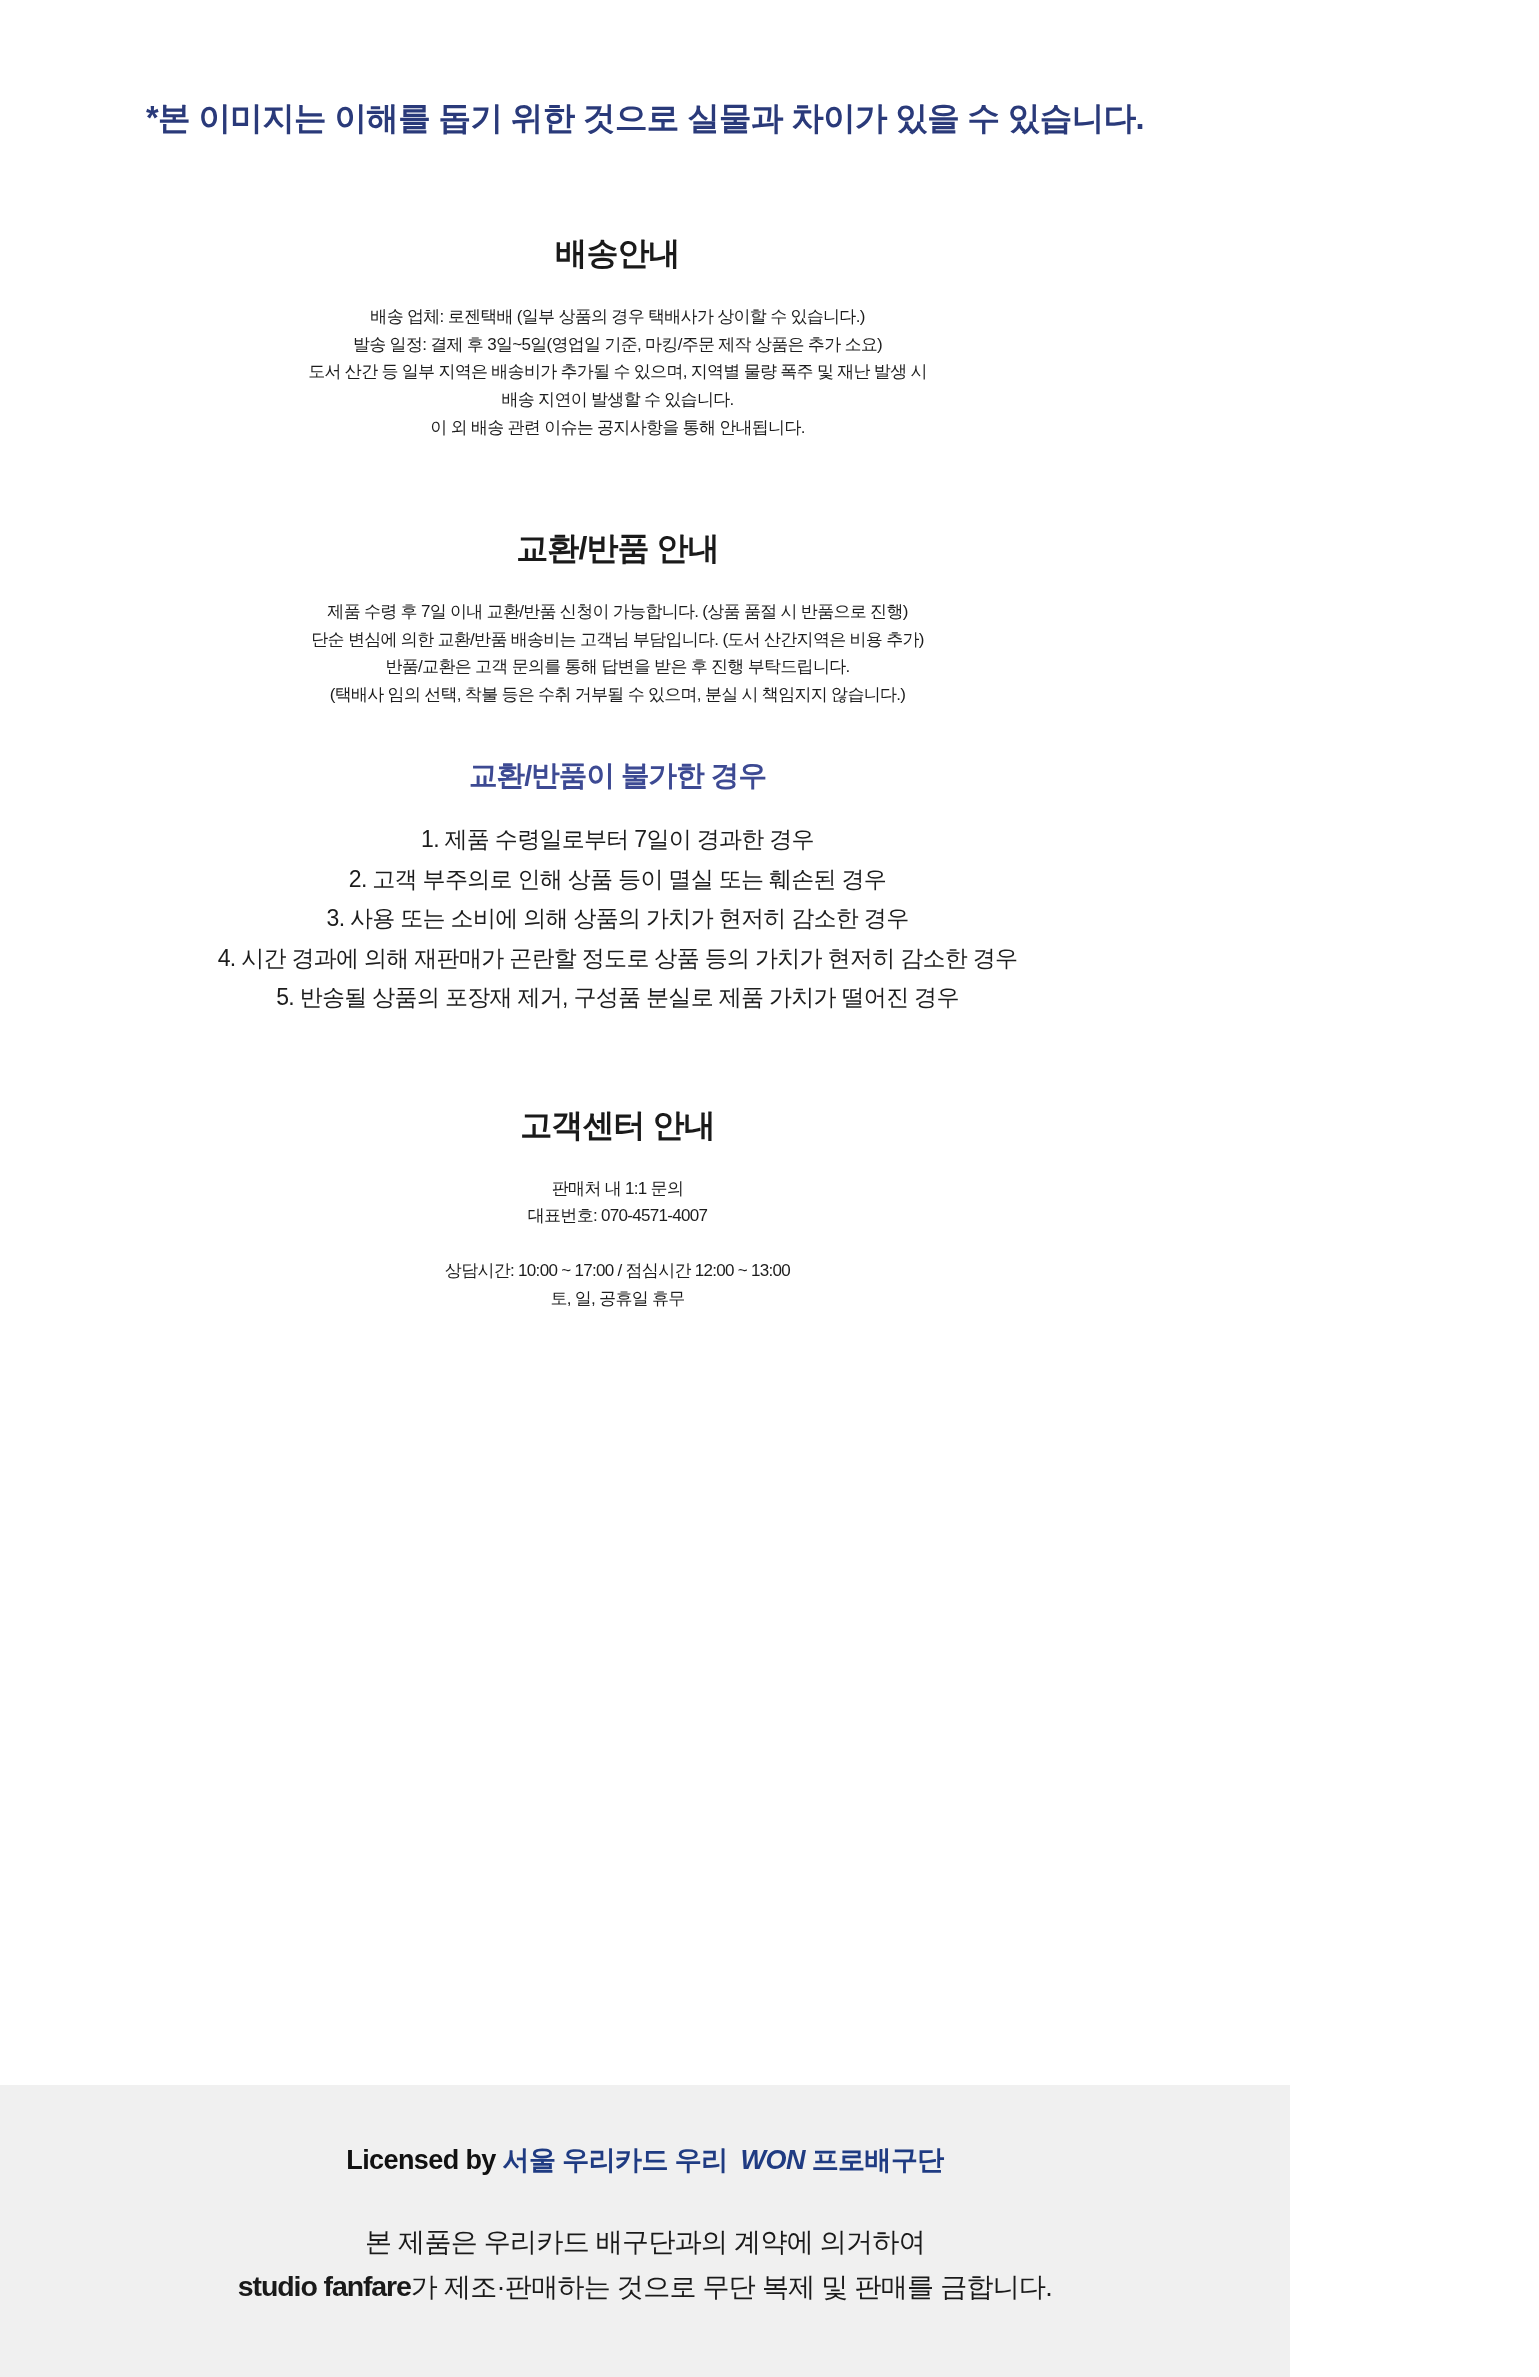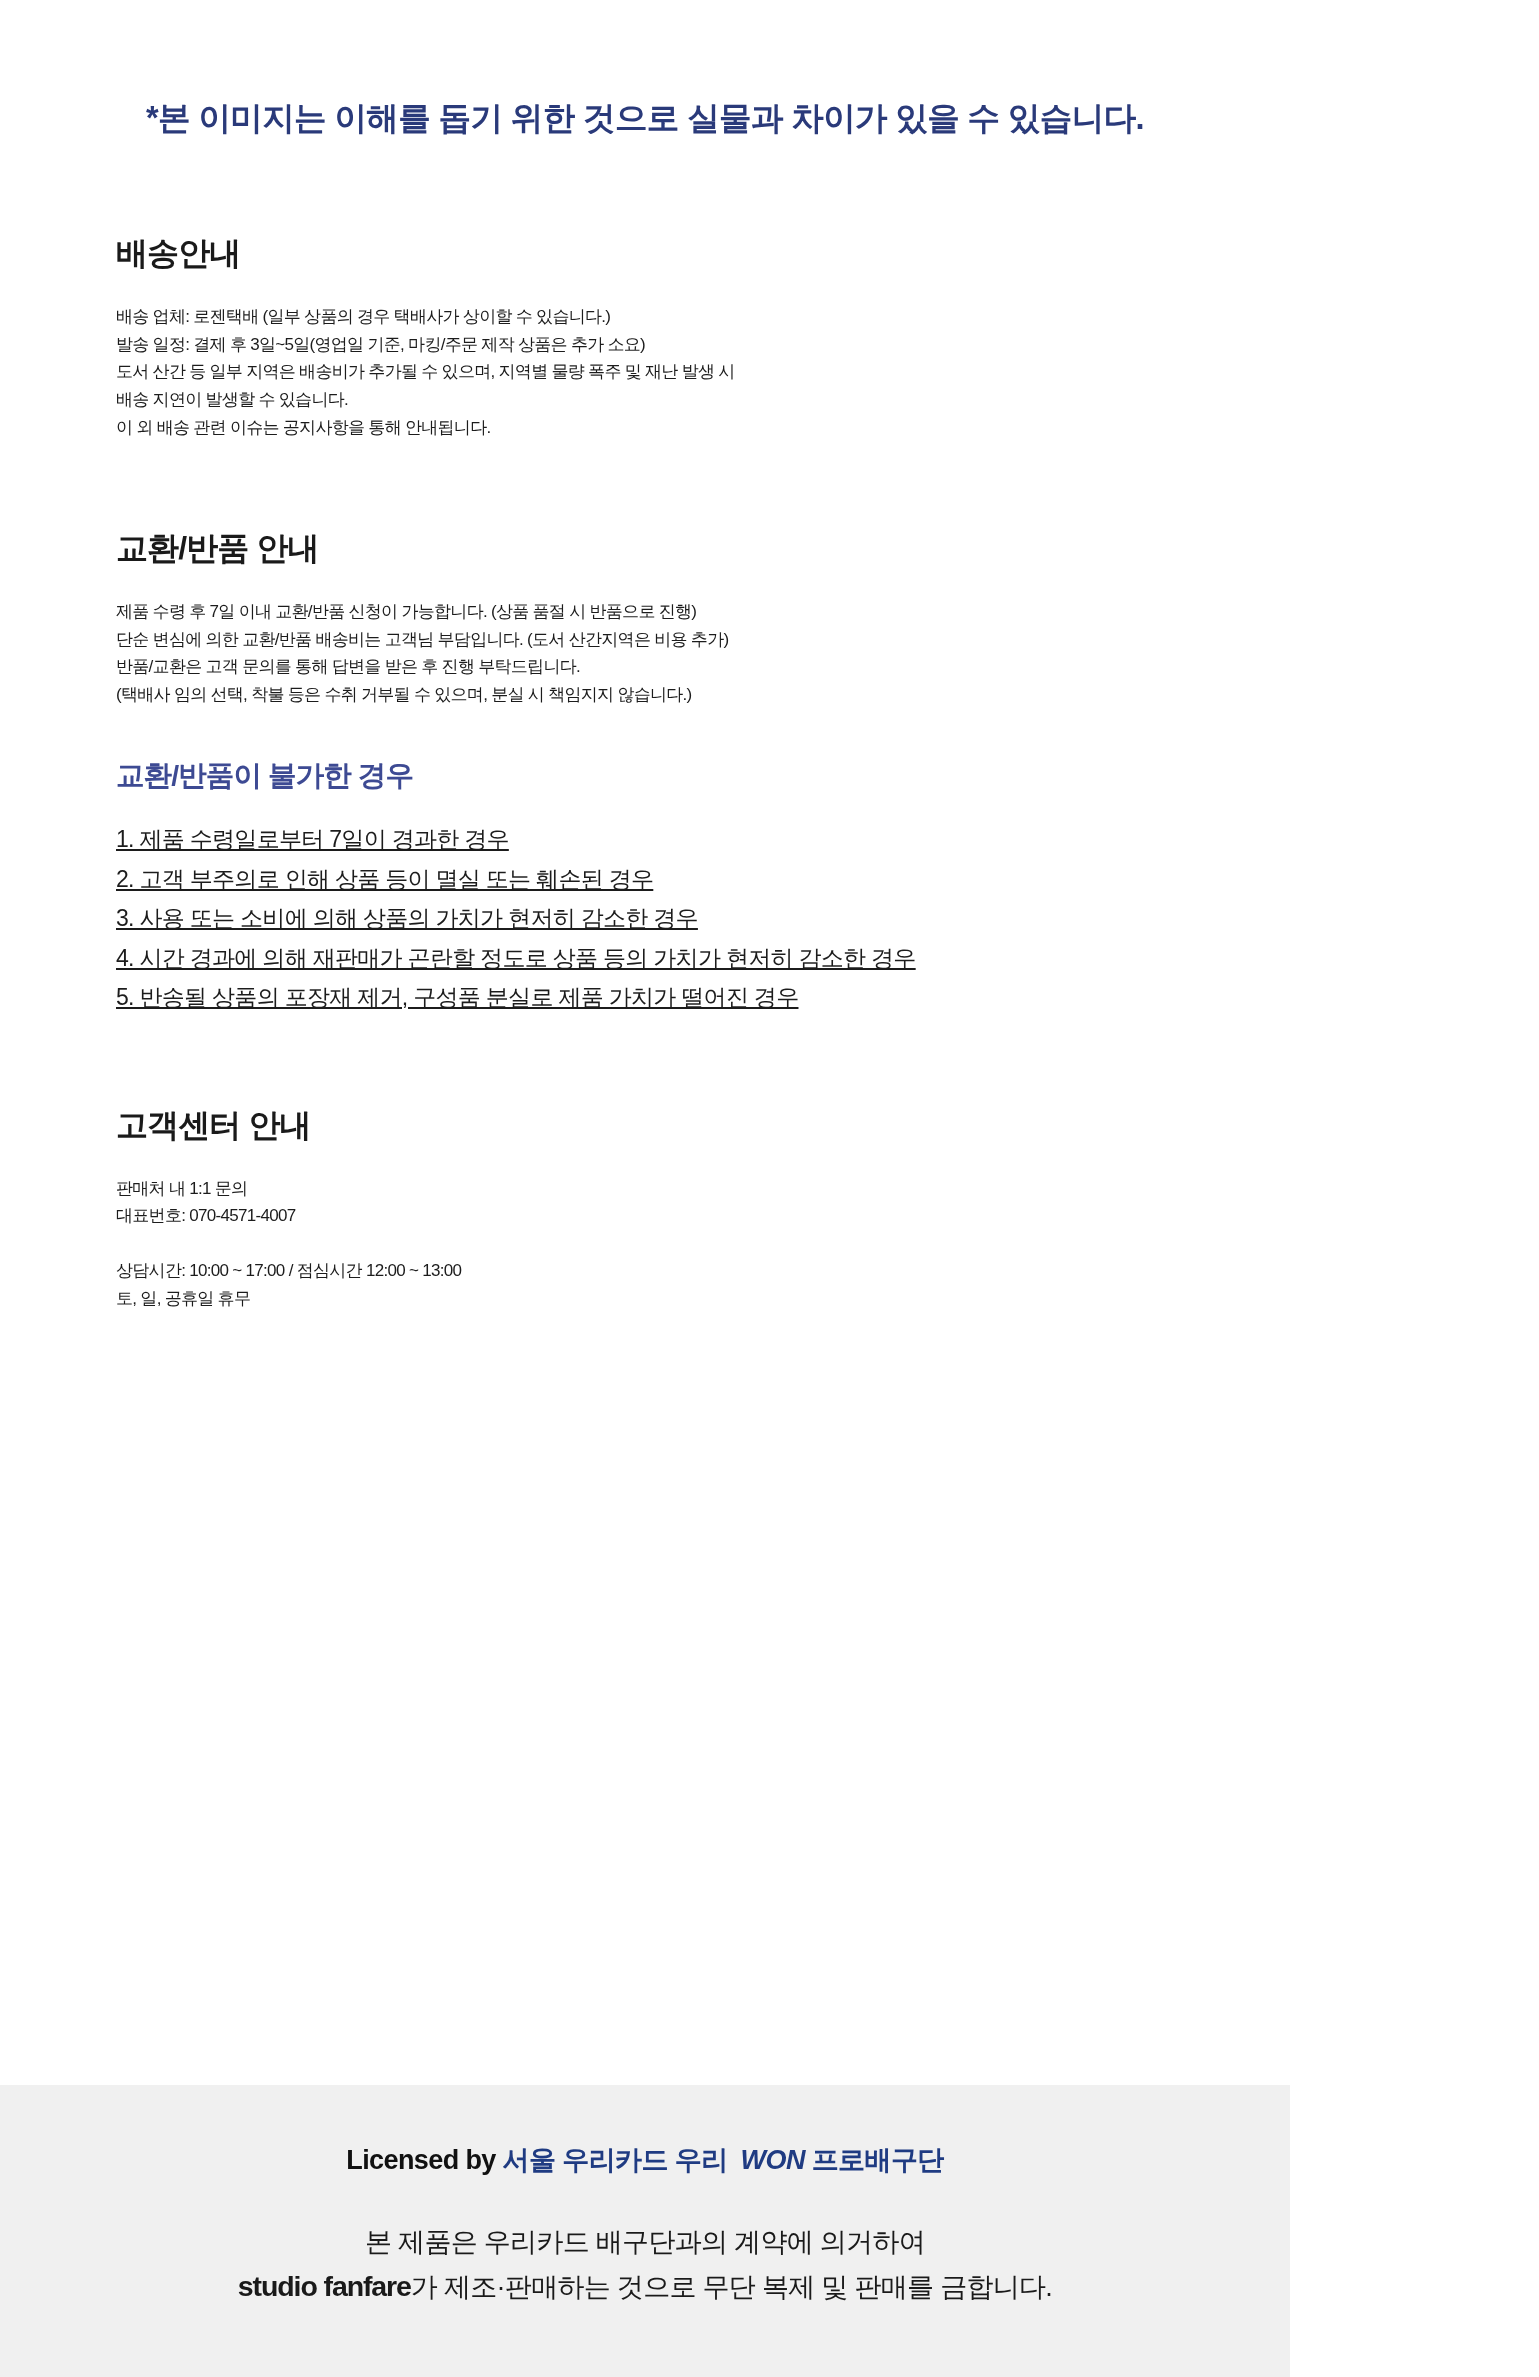--- a/index.html
+++ b/index.html
@@ -31,20 +31,21 @@
     font-weight: bold;
     letter-spacing: -0.6px;
     padding-top: 97px;
     padding-bottom: 11.4px;
   }
 
   
   .content {
     padding: 0 171px 0 116px;
     flex: 1 0 auto;
+    text-align: center;
   }
 
   .section {
     margin-top: 86px;
   }
   .section:first-child {
     margin-top: 80px;
   }
 
   .sec-title {
@@ -76,21 +77,20 @@
   }
   .lines .line.spacer {
     height: 27px;
   }
 
   .list {
     font-size: 23px;
     line-height: 1.72;
     color: #1c1c1c;
     letter-spacing: -0.7px;
-    text-decoration: underline;
   }
   .list .line {
     display: block;
   }
 
   .gap-after-sections {
     height: 86px;
   }
 
   

